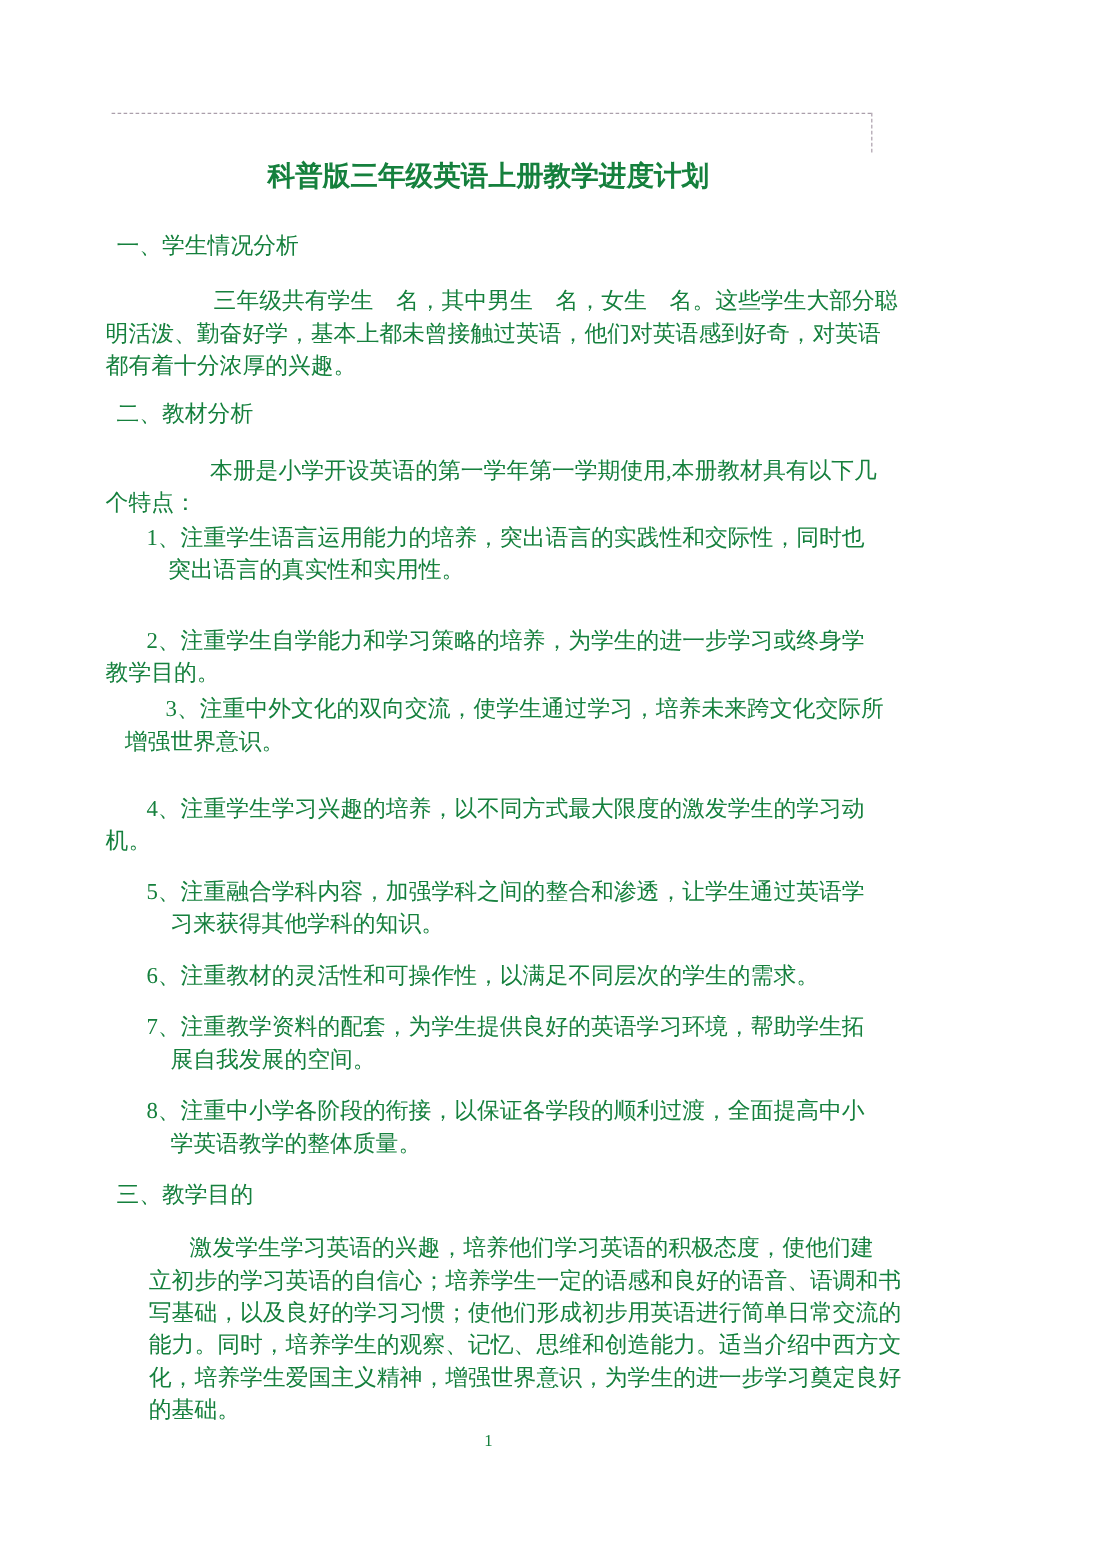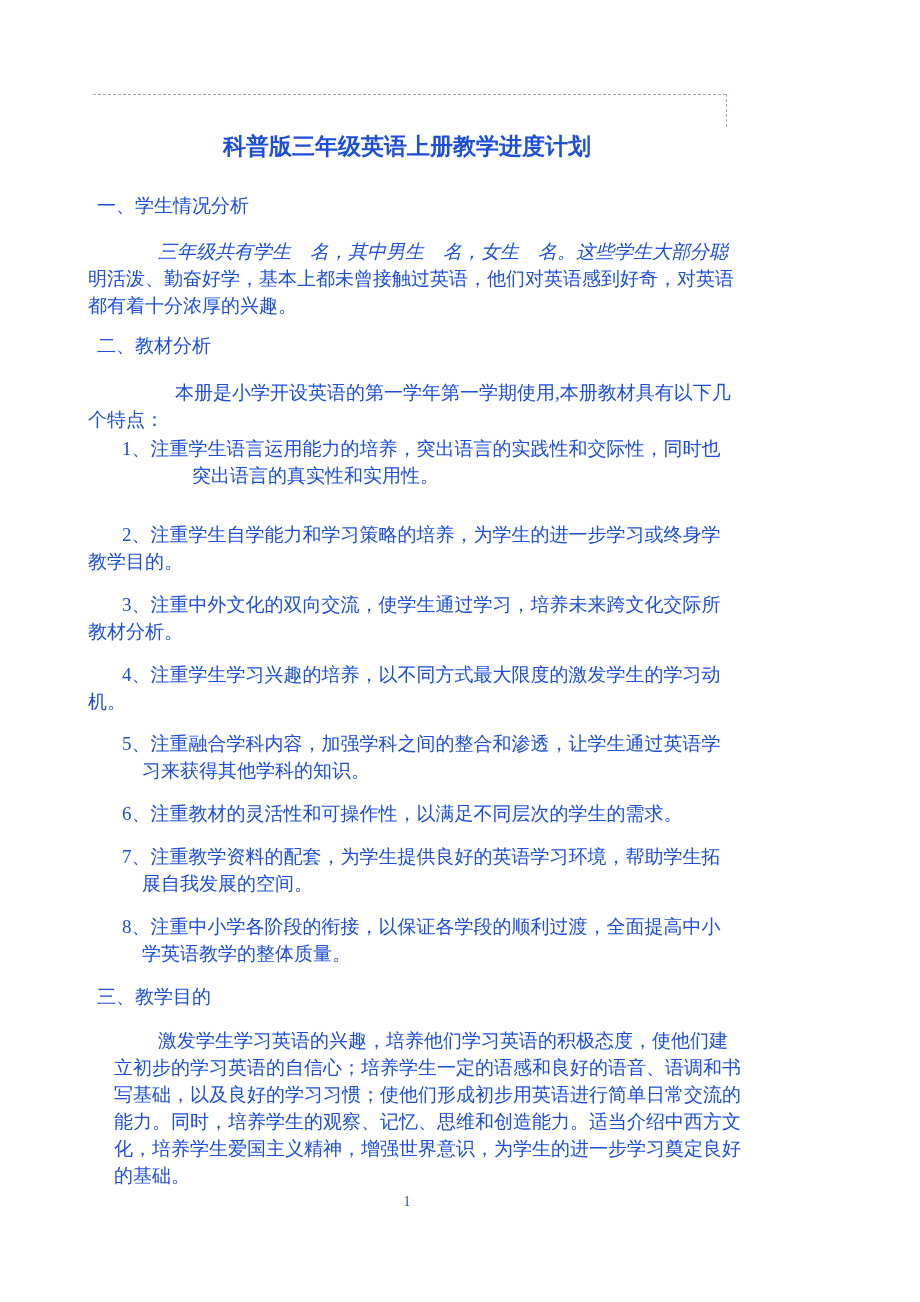--- a/index.html
+++ b/index.html
@@ -2,21 +2,21 @@
 <html><head>
 <meta charset="utf-8">
 <style>
   html,body{margin:0;padding:0;background:#ffffff;}
   .page{
     position:relative;
     width:920px;height:1302px;
     background:#ffffff;
     overflow:hidden;
     font-family:"Liberation Serif","DejaVu Serif",serif;
-    color:#1d4ed8;
+    color:#15803d;
   }
   
   .frame-top{
     position:absolute;left:93px;top:94px;width:633px;height:0;
     border-top:1px dashed #ab9fab;
   }
   .frame-right{
     position:absolute;left:726px;top:94px;width:0;height:33px;
     border-left:1px dashed #ab9fab;
   }
@@ -32,31 +32,31 @@
   
   .blk-title{top:128px;text-align:center;}
   .blk-title .line{font-weight:bold;font-size:23px;height:38px;line-height:38px;}
   
   .kind-heading .line{margin-left:9px;}
   .blk-h1{top:192px;}
   .blk-h2{top:332px;}
   .blk-h3{top:983px;}
   
   .blk-para1{top:238px;}
-  .blk-para1 .l0{margin-left:70px;font-style:italic;}
+  .blk-para1 .l0{margin-left:90px;}
   .blk-para2{top:379px;}
   .blk-para2 .l0{margin-left:87px;}
   .blk-para3{top:1027px;}
   .blk-para3 .l0{margin-left:70px;}
-  .blk-para3 .ln{margin-left:26px;}
+  .blk-para3 .ln{margin-left:36px;}
   
   .kind-item .l0{margin-left:34px;}
-  .blk-item1{top:435px;}  .blk-item1 .ln{margin-left:104px;}
+  .blk-item1{top:435px;}  .blk-item1 .ln{margin-left:52px;}
   .blk-item2{top:521px;}  .blk-item2 .ln{margin-left:0;}
-  .blk-item3{top:591px;}  .blk-item3 .ln{margin-left:0;}
+  .blk-item3{top:578px;margin-left:16px;}  .blk-item3 .ln{margin-left:0;}
   .blk-item4{top:661px;}  .blk-item4 .ln{margin-left:0;}
   .blk-item5{top:730px;}  .blk-item5 .ln{margin-left:54px;}
   .blk-item6{top:800px;}
   .blk-item7{top:843px;}  .blk-item7 .ln{margin-left:54px;}
   .blk-item8{top:913px;}  .blk-item8 .ln{margin-left:54px;}
   
   .blk-pagenum{top:1191px;text-align:center;}
   .blk-pagenum .line{font-size:14px;height:22px;line-height:22px;}
 </style>
 </head>
@@ -87,21 +87,21 @@
       <div class="blk blk-item1 kind-item">
         <div class="line l0">1、注重学生语言运用能力的培养，突出语言的实践性和交际性，同时也</div>
         <div class="line ln">突出语言的真实性和实用性。</div>
       </div>
       <div class="blk blk-item2 kind-item">
         <div class="line l0">2、注重学生自学能力和学习策略的培养，为学生的进一步学习或终身学</div>
         <div class="line ln">教学目的。</div>
       </div>
       <div class="blk blk-item3 kind-item">
         <div class="line l0">3、注重中外文化的双向交流，使学生通过学习，培养未来跨文化交际所</div>
-        <div class="line ln">教材分析。</div>
+        <div class="line ln">增强世界意识。</div>
       </div>
       <div class="blk blk-item4 kind-item">
         <div class="line l0">4、注重学生学习兴趣的培养，以不同方式最大限度的激发学生的学习动</div>
         <div class="line ln">机。</div>
       </div>
       <div class="blk blk-item5 kind-item">
         <div class="line l0">5、注重融合学科内容，加强学科之间的整合和渗透，让学生通过英语学</div>
         <div class="line ln">习来获得其他学科的知识。</div>
       </div>
       <div class="blk blk-item6 kind-item">

